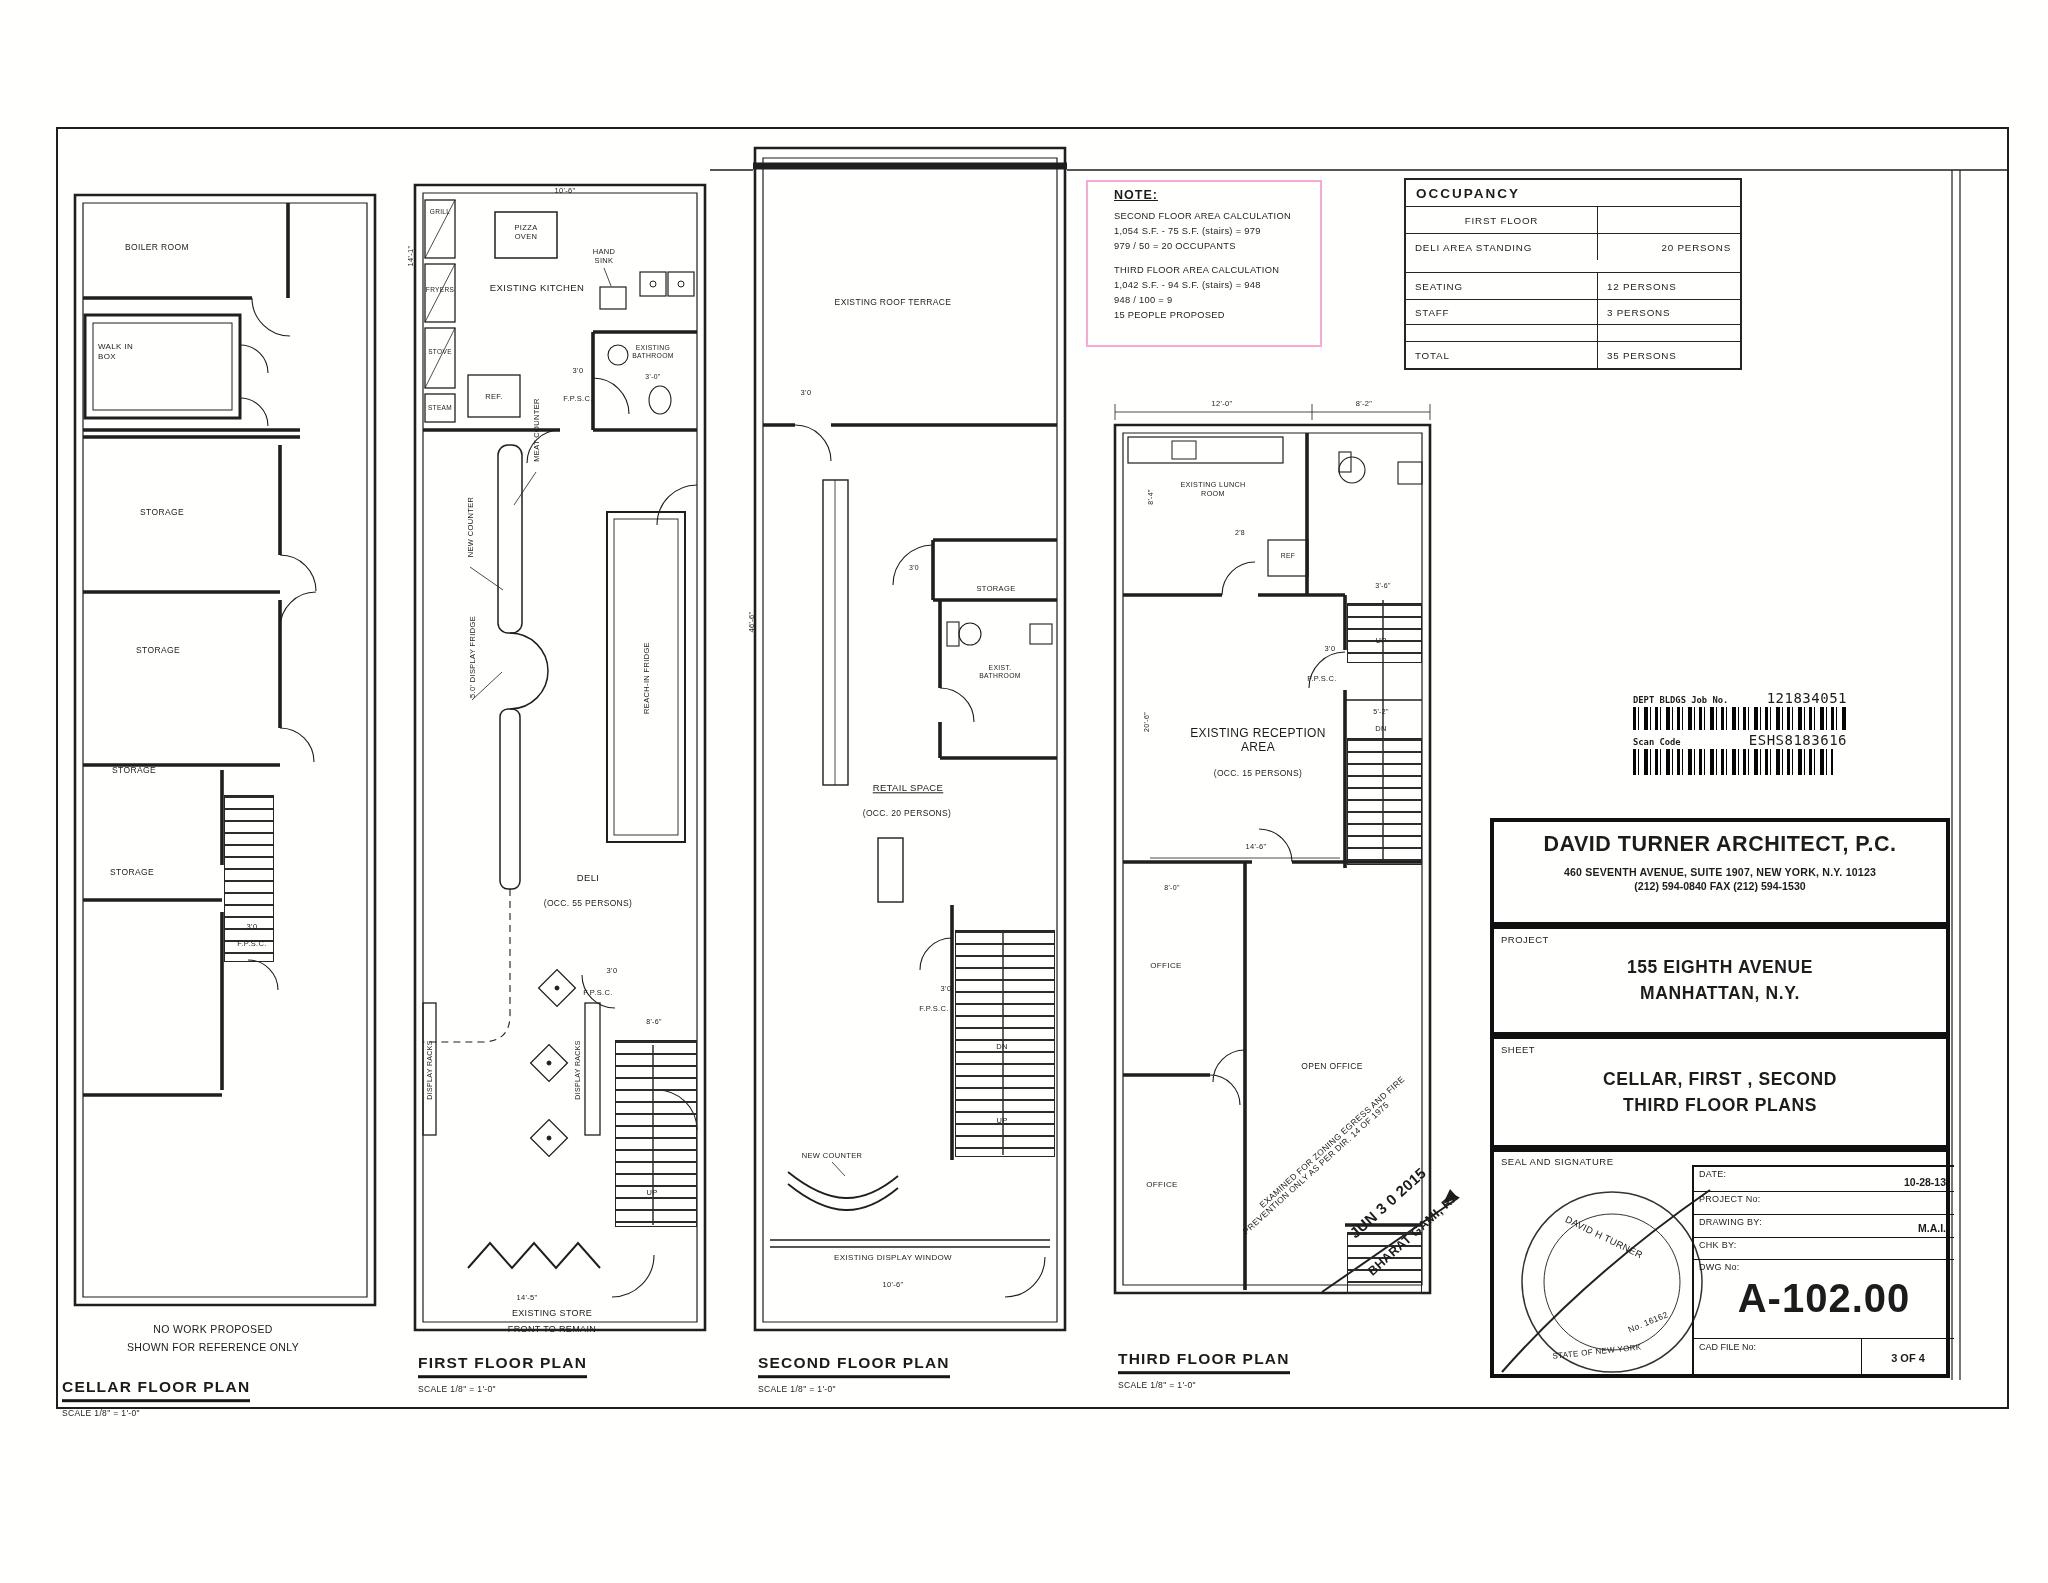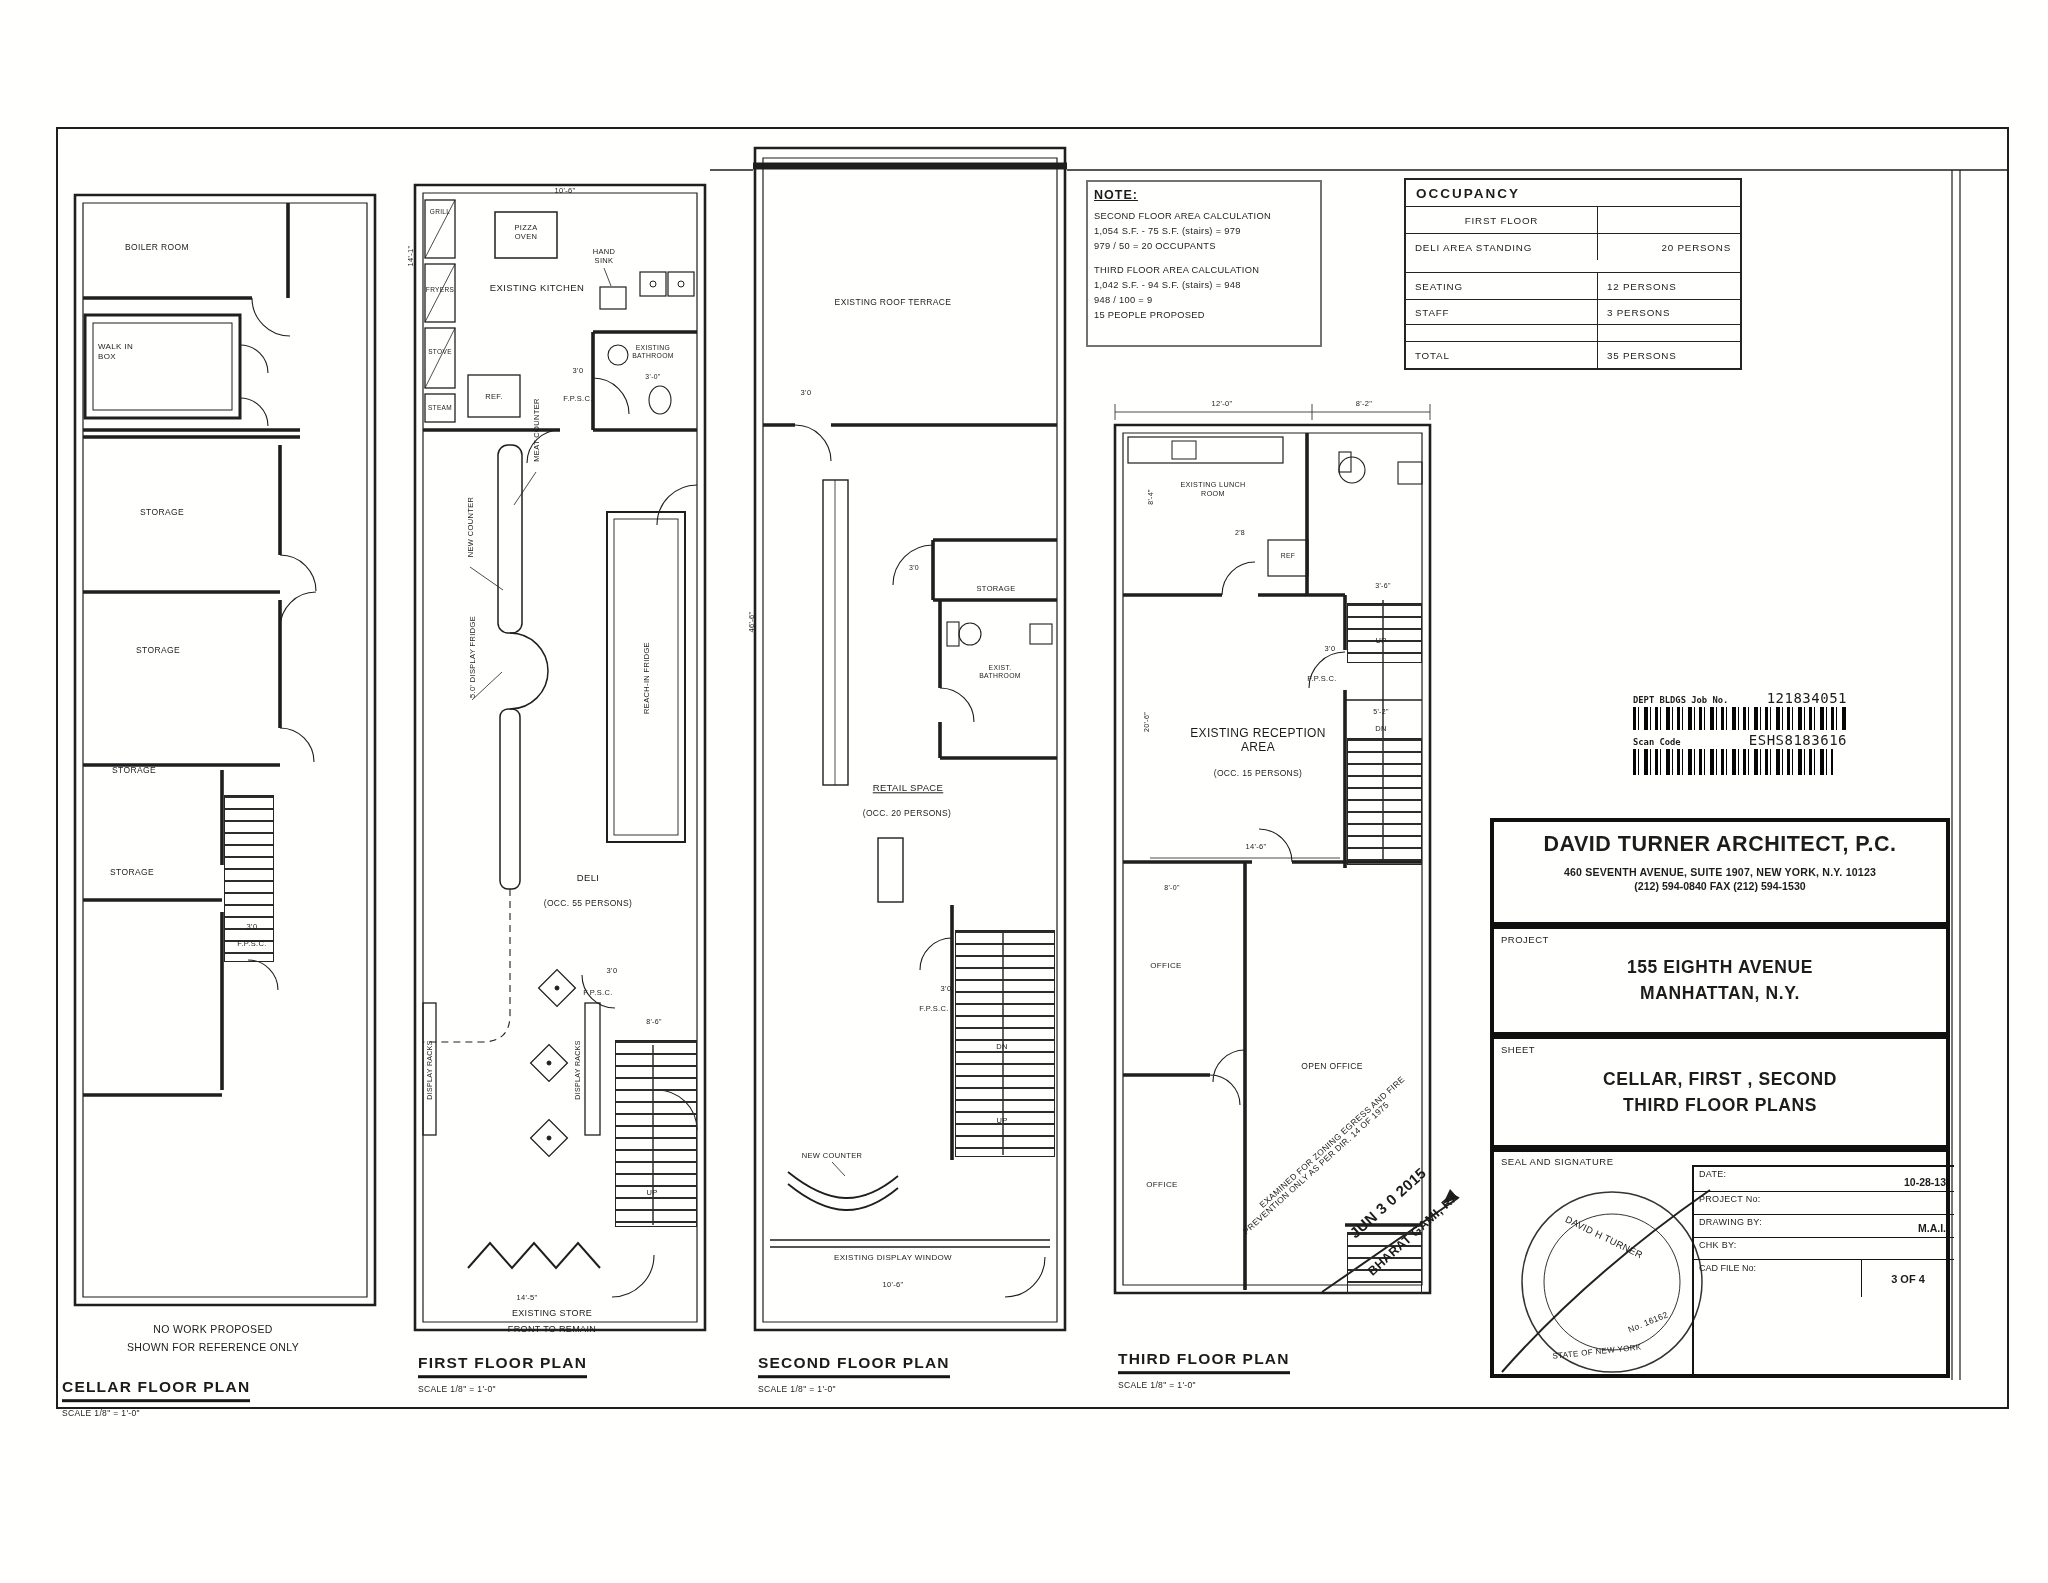--- a/index.html
+++ b/index.html
@@ -8,22 +8,22 @@
   svg.linework{position:absolute;left:0;top:0;}
   
   .lbl{position:absolute;white-space:pre;color:#1b1b1b;line-height:1.2;text-align:center;
        letter-spacing:.35px;transform-origin:center;}
   .lbl.b{font-weight:bold;}
   .lbl.ptitle{font-weight:600;letter-spacing:1.2px;border-bottom:3.5px solid #171717;padding-bottom:2px;}
   
   .stairs{position:absolute;border:1.6px solid #262626;
           background:repeating-linear-gradient(180deg,#2c2c2c 0 1.8px,transparent 1.8px 12px);}
   
-  .notebox{position:absolute;left:1086px;top:180px;width:236px;height:167px;border:2px solid #737373;
-           padding:6px 6px;box-sizing:border-box;}
+  .notebox{position:absolute;left:1086px;top:180px;width:236px;height:167px;border:2px solid #f9a8d4;
+           padding:6px 26px;box-sizing:border-box;}
   .notebox .nt{font-size:12.5px;font-weight:bold;letter-spacing:1px;text-decoration:underline;margin-bottom:7px;}
   .notebox .nl{font-size:9.3px;letter-spacing:.3px;line-height:15px;white-space:pre;}
   .notebox .gap{height:9px;}
   
   .occupancy{position:absolute;left:1404px;top:178px;width:338px;border:2.2px solid #242424;box-sizing:border-box;}
   .occ-row{display:flex;border-top:1.6px solid #242424;align-items:center;box-sizing:border-box;}
   .occ-row:first-child{border-top:none;}
   .occ-l{flex:1;border-right:1.6px solid #242424;padding:0 9px;font-size:9.8px;letter-spacing:.8px;align-self:stretch;display:flex;align-items:center;}
   .occ-l.cen{justify-content:center;}
   .occ-r{width:124px;padding:0 9px;font-size:9.8px;letter-spacing:.8px;}
@@ -336,20 +336,24 @@
         <span class="tv"></span>
       </div>
       <div class="trow" style="height:23px;">
         <span class="tl">DRAWING BY:</span>
         <span class="tv">M.A.I.</span>
       </div>
       <div class="trow" style="height:22px;">
         <span class="tl">CHK BY:</span>
         <span class="tv"></span>
       </div>
+      <div class="trow" style="height:79px;">
+        <span class="tl">DWG No:</span>
+        <div class="dwgno">A-102.00</div>
+      </div>
       <div class="trow" style="height:37px;border-bottom:none;">
         <div class="cadrow">
           <div class="cl">
               <span>CAD FILE No:</span>
             </div>
           <div class="cr">3 OF 4</div>
         </div>
       </div>
     </div>
   </div>

